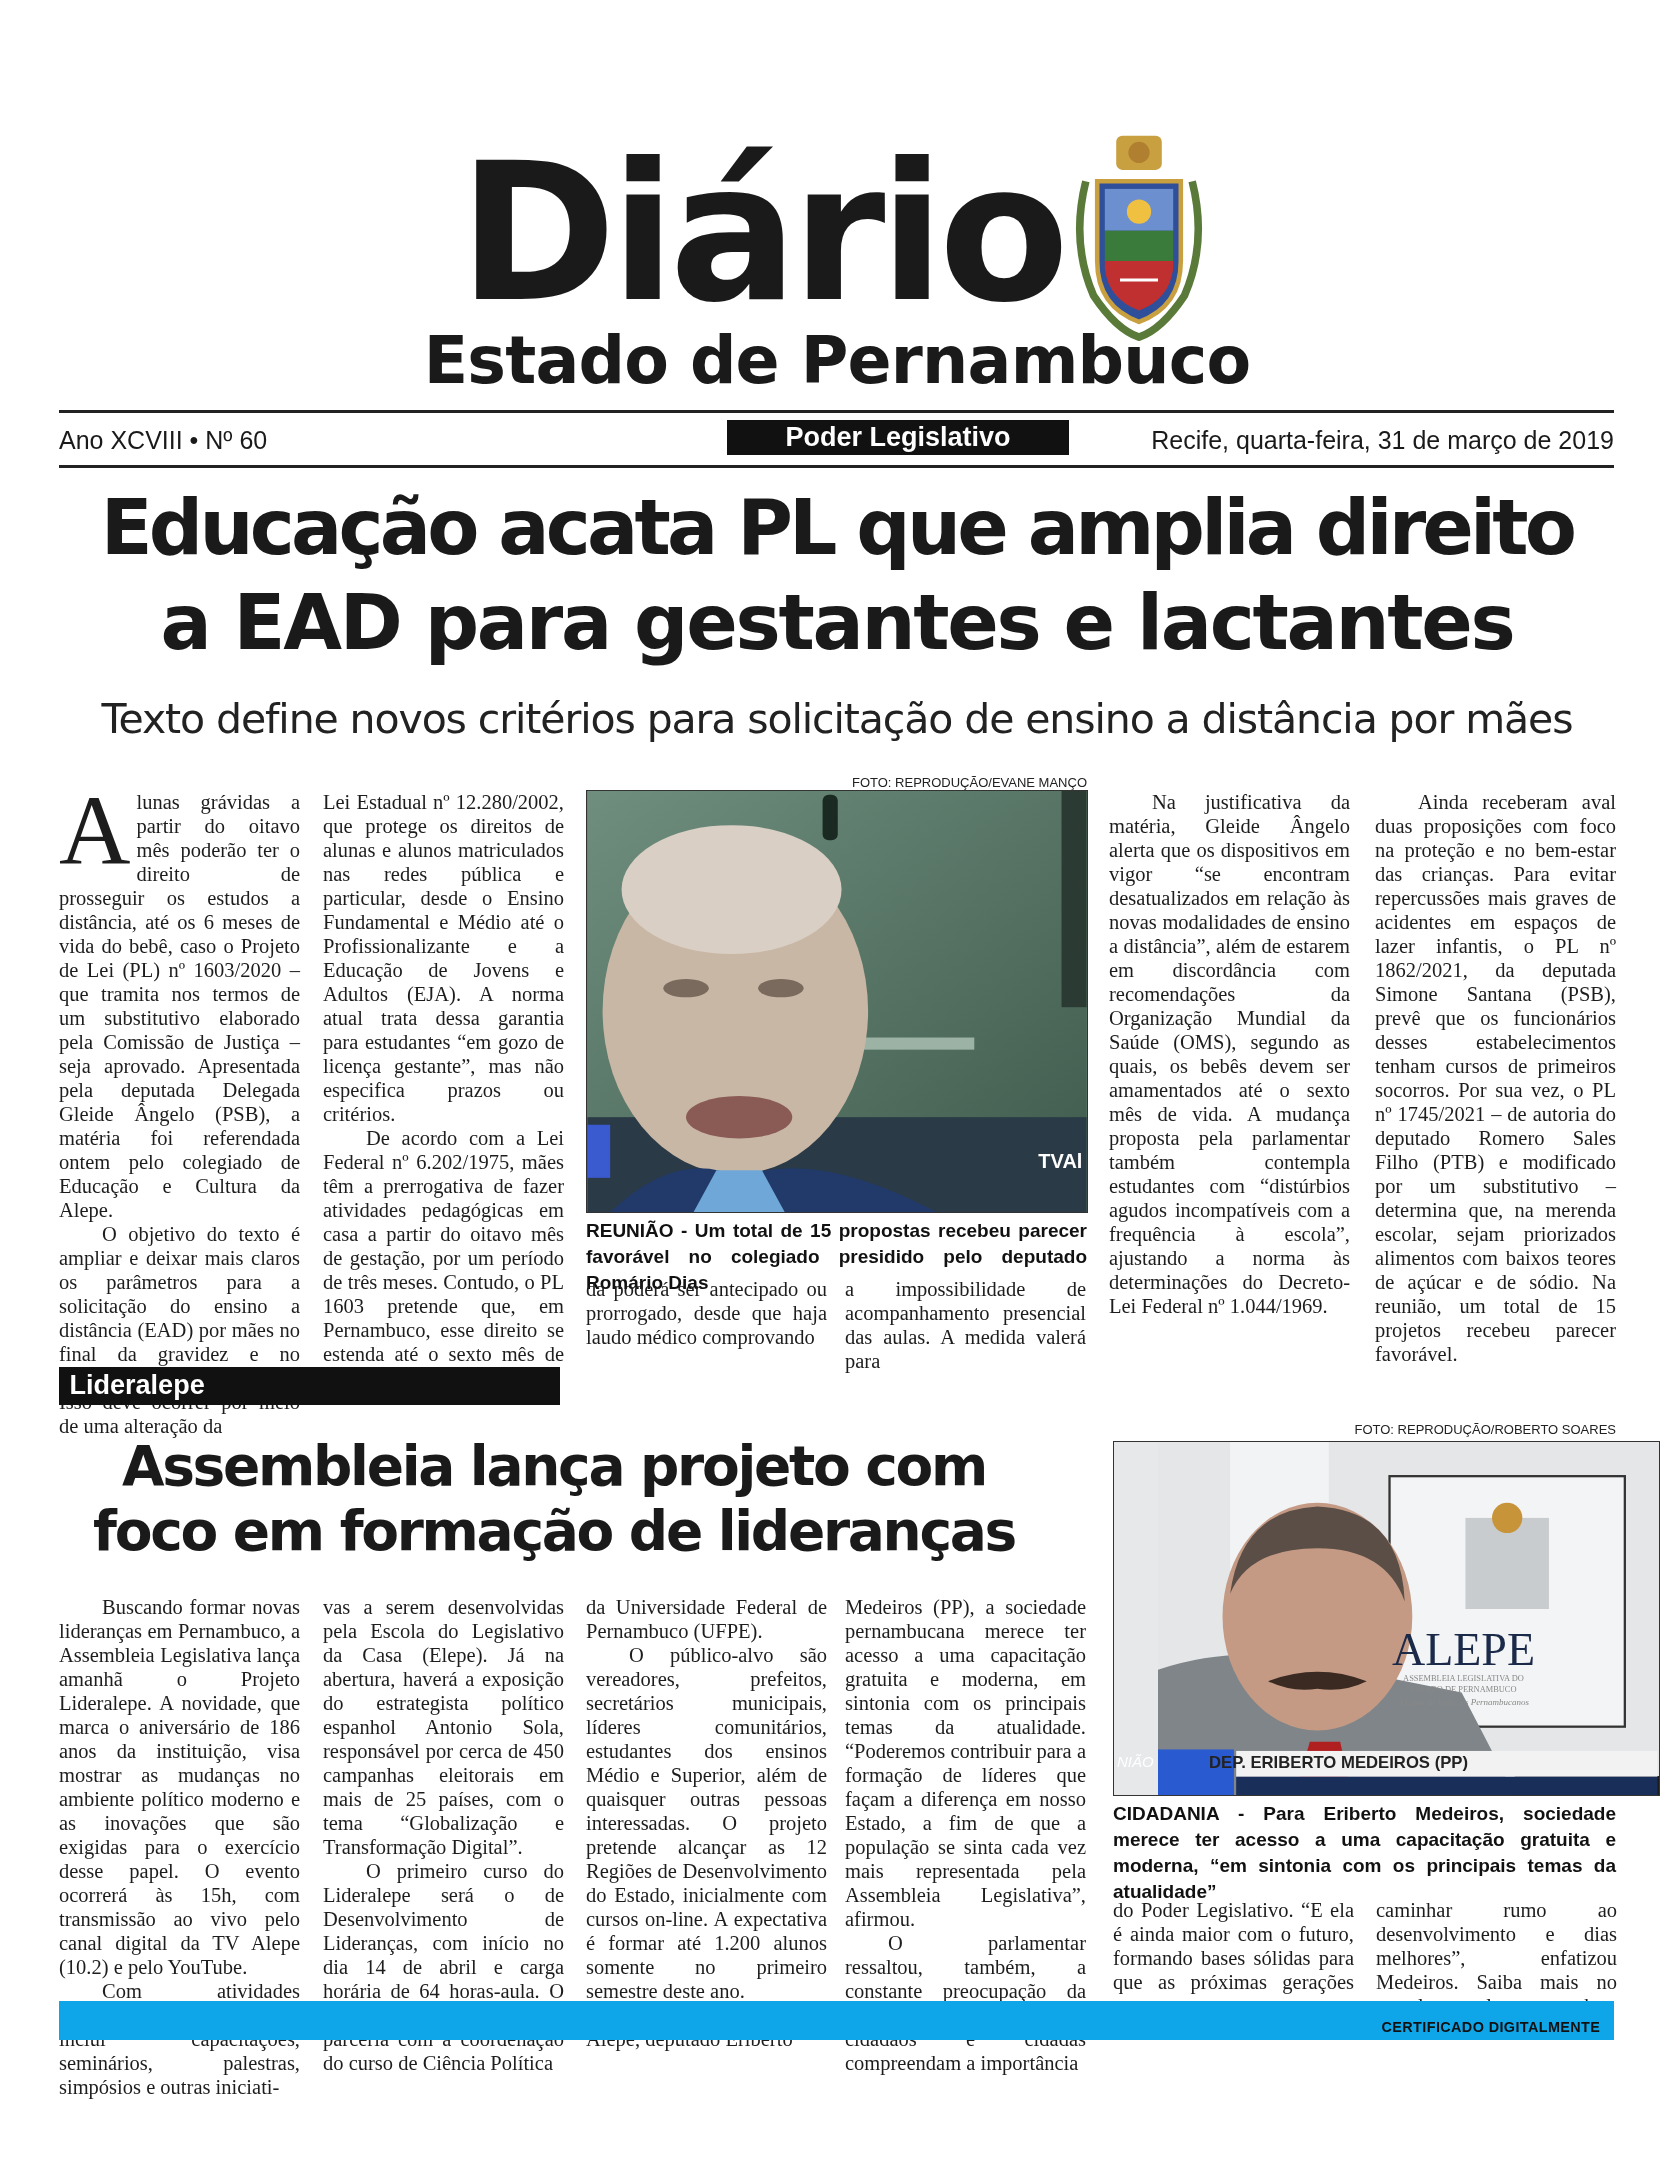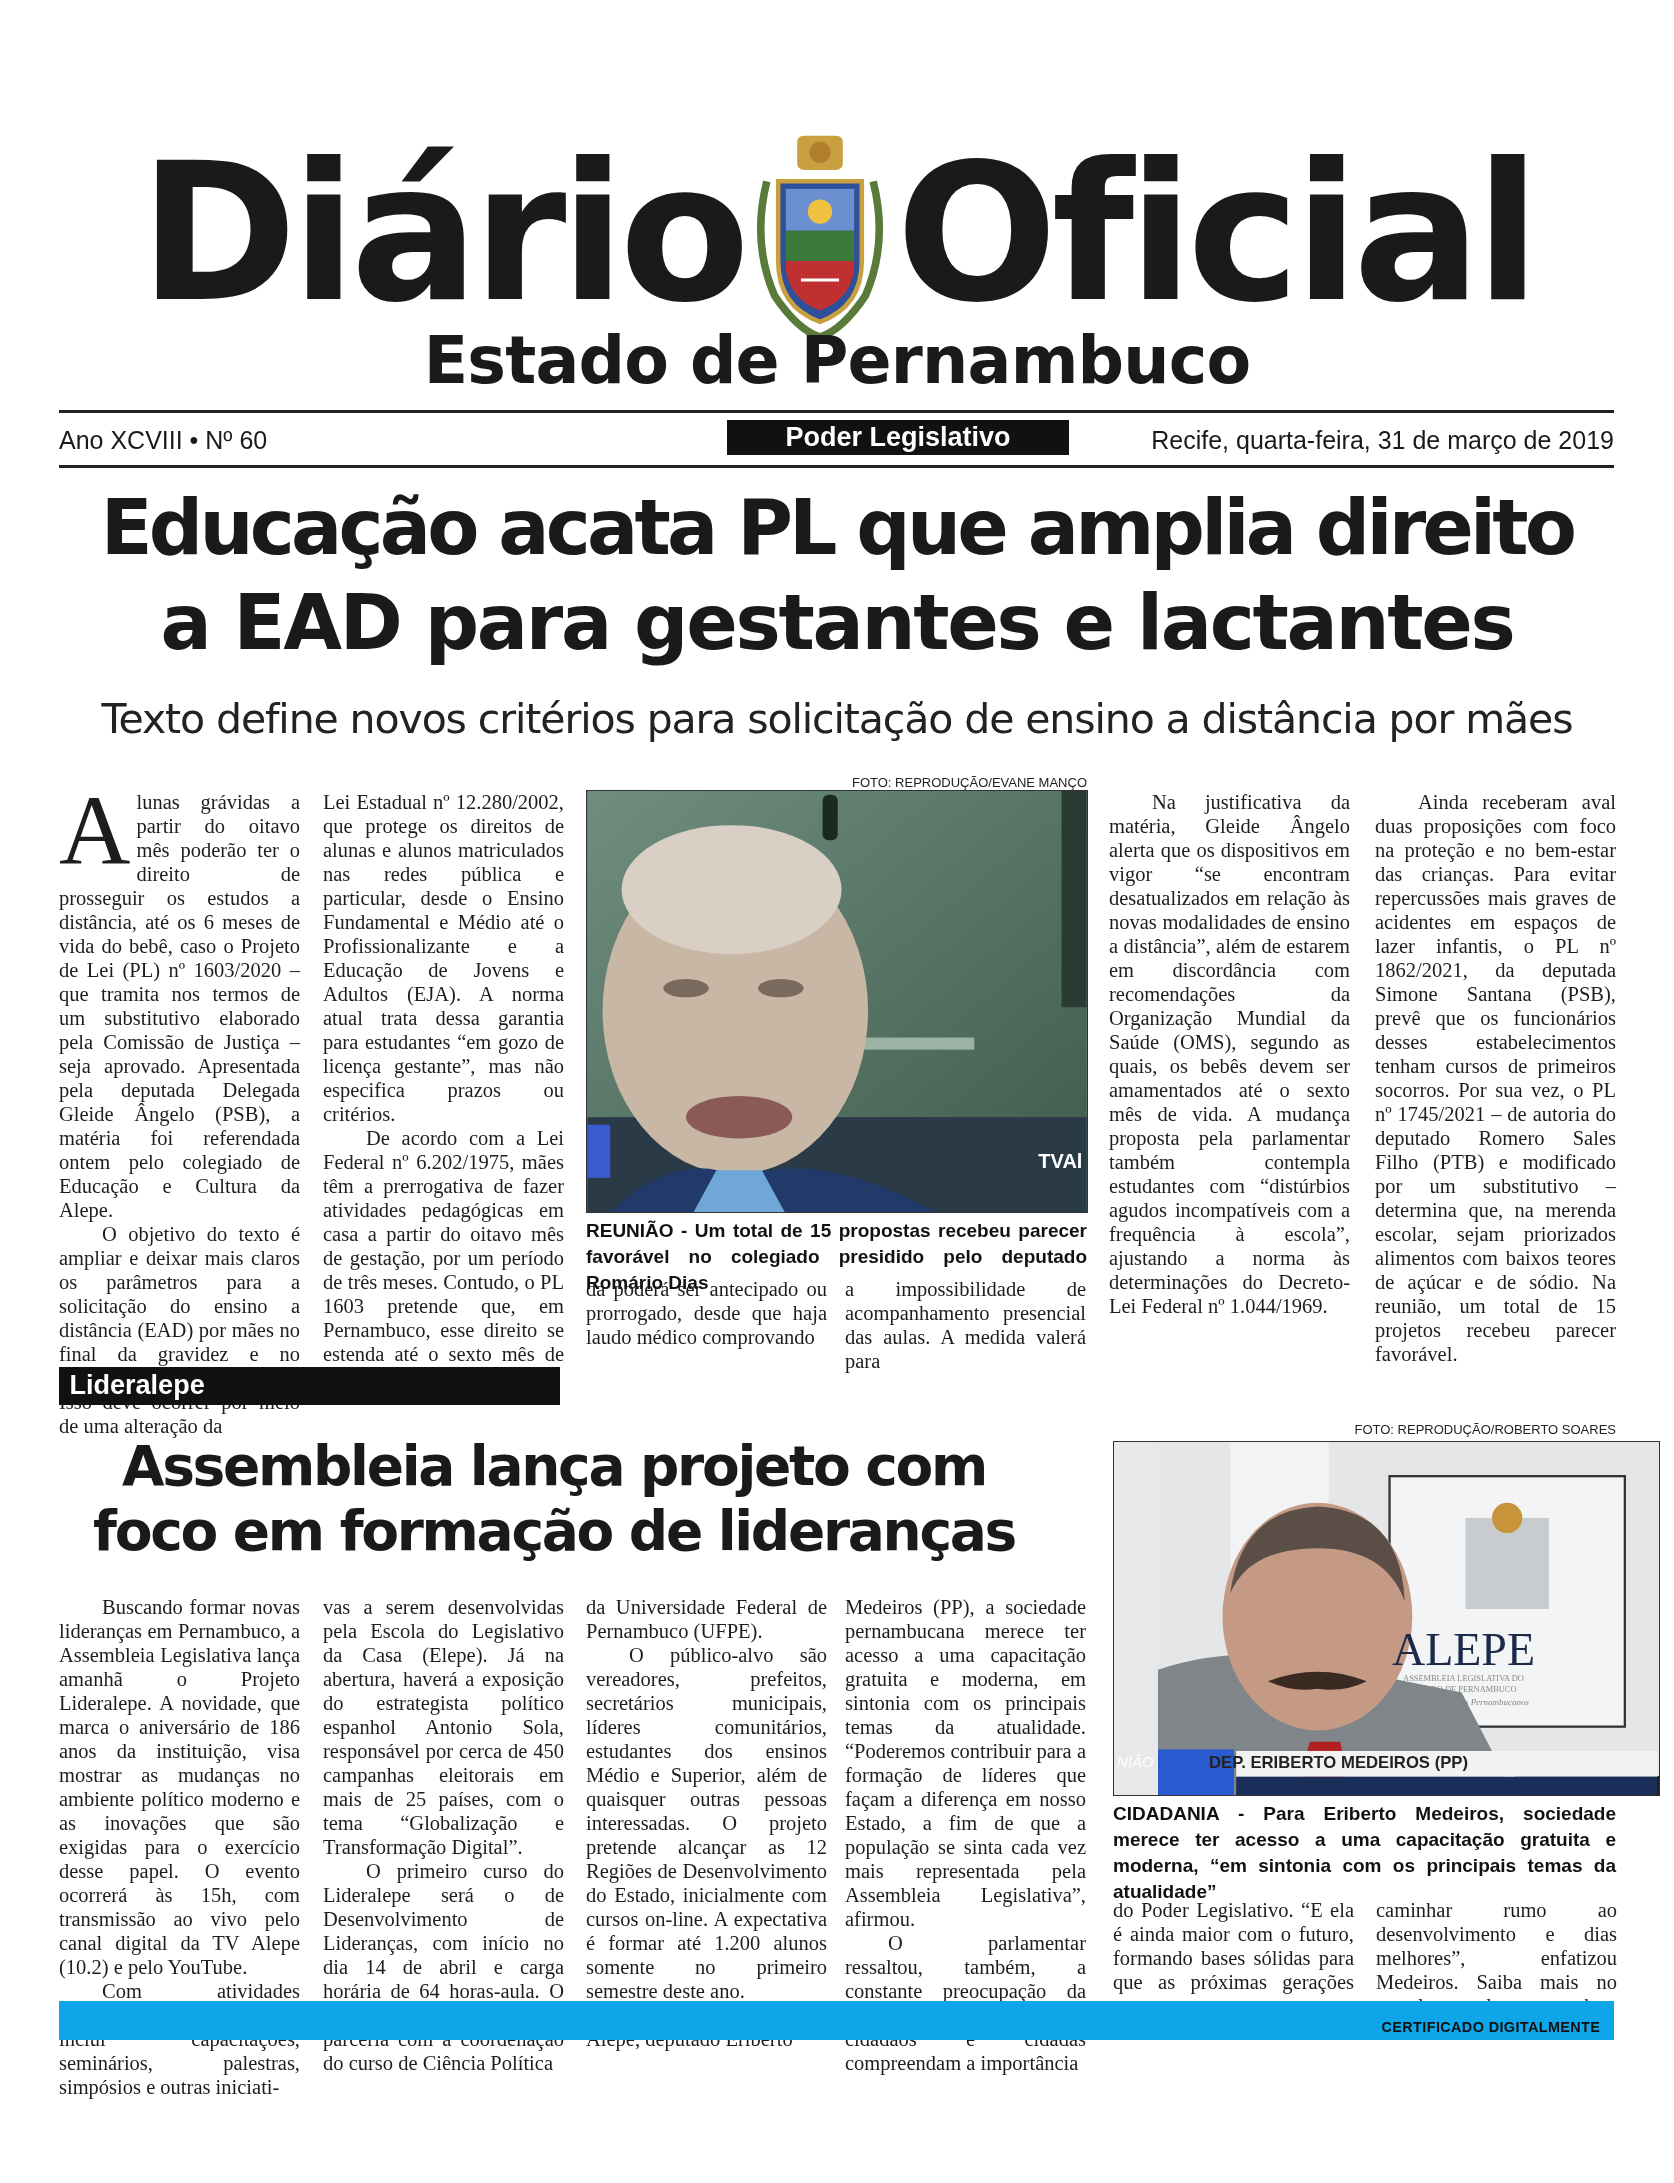--- a/index.html
+++ b/index.html
@@ -50,21 +50,20 @@
     <path d="M30 70 Q10 150 40 220 Q70 265 100 275 Q130 265 160 220 Q190 150 170 70" fill="none" stroke="#5a7a3a" stroke-width="10"></path>
     <rect x="70" y="10" width="60" height="45" rx="8" fill="#c9a040"></rect>
     <circle cx="100" cy="32" r="14" fill="#b08030"></circle>
     <path d="M45 70 L155 70 L155 175 Q155 235 100 255 Q45 235 45 175 Z" fill="#2f4f9a" stroke="#c9a040" stroke-width="6"></path>
     <rect x="55" y="80" width="90" height="55" fill="#6c8fd0"></rect>
     <circle cx="100" cy="110" r="16" fill="#f0c040"></circle>
     <rect x="55" y="135" width="90" height="40" fill="#3a7a3a"></rect>
     <path d="M55 175 L145 175 L145 185 Q140 225 100 240 Q60 225 55 185 Z" fill="#c03030"></path>
     <path d="M75 200 L125 200" stroke="#fff" stroke-width="4"></path>
   </svg>
-  <span class="mast-word">Oficial</span>
 </div>
 <div class="abs mast-sub">Estado de Pernambuco</div>
 
 <div class="abs rule" style="top:410px;"></div>
 <div class="abs issue-line">
   <span class="abs issue-left lsans">Ano XCVIII • Nº 60</span>
   <div class="abs section-badge lsans">Poder Legislativo</div>
   <span class="abs issue-right lsans">Recife, quarta-feira, 31 de março de 2019</span>
 </div>
 <div class="abs rule" style="top:465px;"></div>

